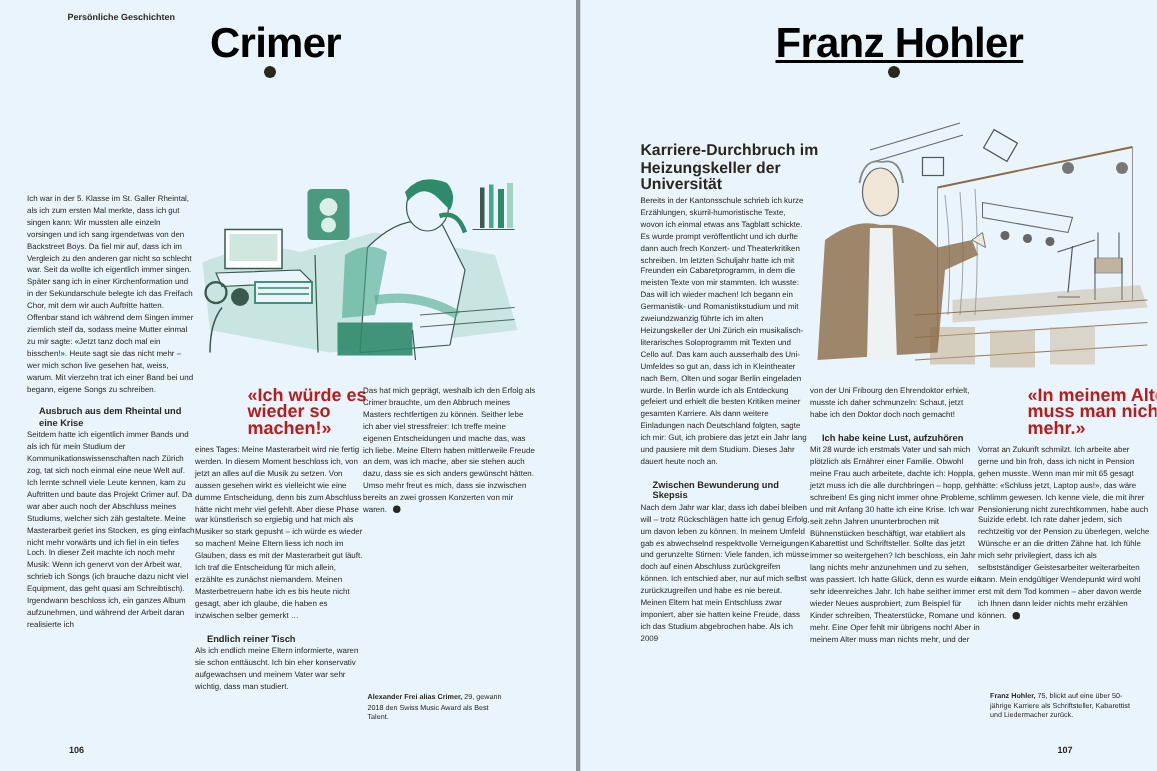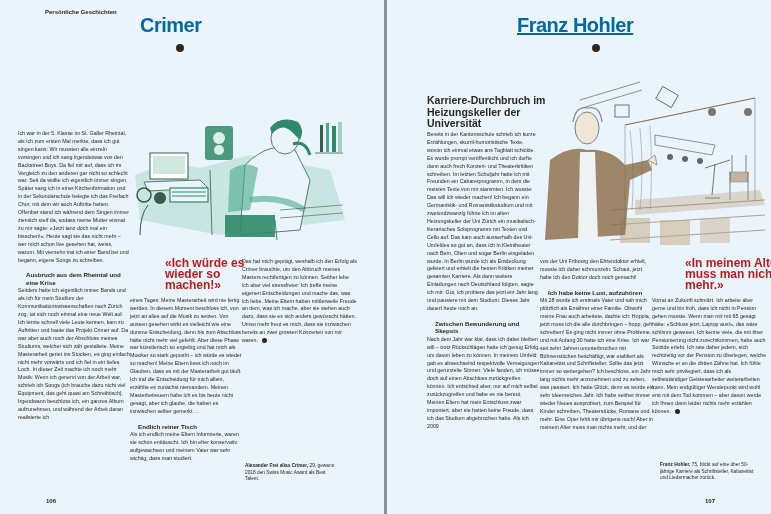--- a/index.html
+++ b/index.html
@@ -3,21 +3,21 @@
 <meta charset="utf-8">
 <style>
   * { margin:0; padding:0; box-sizing:border-box; }
   html, body { width:771px; height:514px; overflow:hidden; background:#e9f4fc; }
   body { font-family:"Liberation Sans", sans-serif; color:#2a2620; position:relative; }
   .page { position:absolute; top:0; height:514px; background:#e9f4fc; }
   .page-left { left:0; width:385px; }
   .page-right { left:387px; width:384px; }
   .spine { position:absolute; left:384px; top:0; width:3px; height:514px; background:#8d9297; }
   .section-label { position:absolute; left:45px; top:9px; font-size:6px; font-weight:bold; color:#2a2620; }
-  .title { position:absolute; font-size:20px; font-weight:bold; letter-spacing:-0.5px; color:#0369a1; line-height:1; }
+  .title { position:absolute; font-size:28px; font-weight:bold; letter-spacing:-0.5px; color:#000000; line-height:1; }
   .title-dot { position:absolute; width:8px; height:8px; border-radius:50%; background:#2a2620; }
   .col { position:absolute; font-size:5.3px; line-height:7.9px; color:#2a2620; }
   .col p { margin:0; }
   .h2 { position:absolute; font-weight:bold; font-size:10.5px; line-height:11.5px; color:#2a2620; }
   .sub { font-weight:bold; font-size:6.2px; line-height:7.5px; margin:7px 0 1px 8px; }
   .quote { position:absolute; font-weight:bold; font-size:12px; line-height:11px; color:#b91c1c;margin-left:32px; }
   .endmark { display:inline-block; width:5px; height:5px; border-radius:50%; background:#2a2620; margin-left:4px; vertical-align:middle; }
   .bio { position:absolute; font-size:4.8px; line-height:6.6px; }
   .bio b { font-weight:bold; }
   .pagenum { position:absolute; font-size:6px; font-weight:bold; top:498px; }

